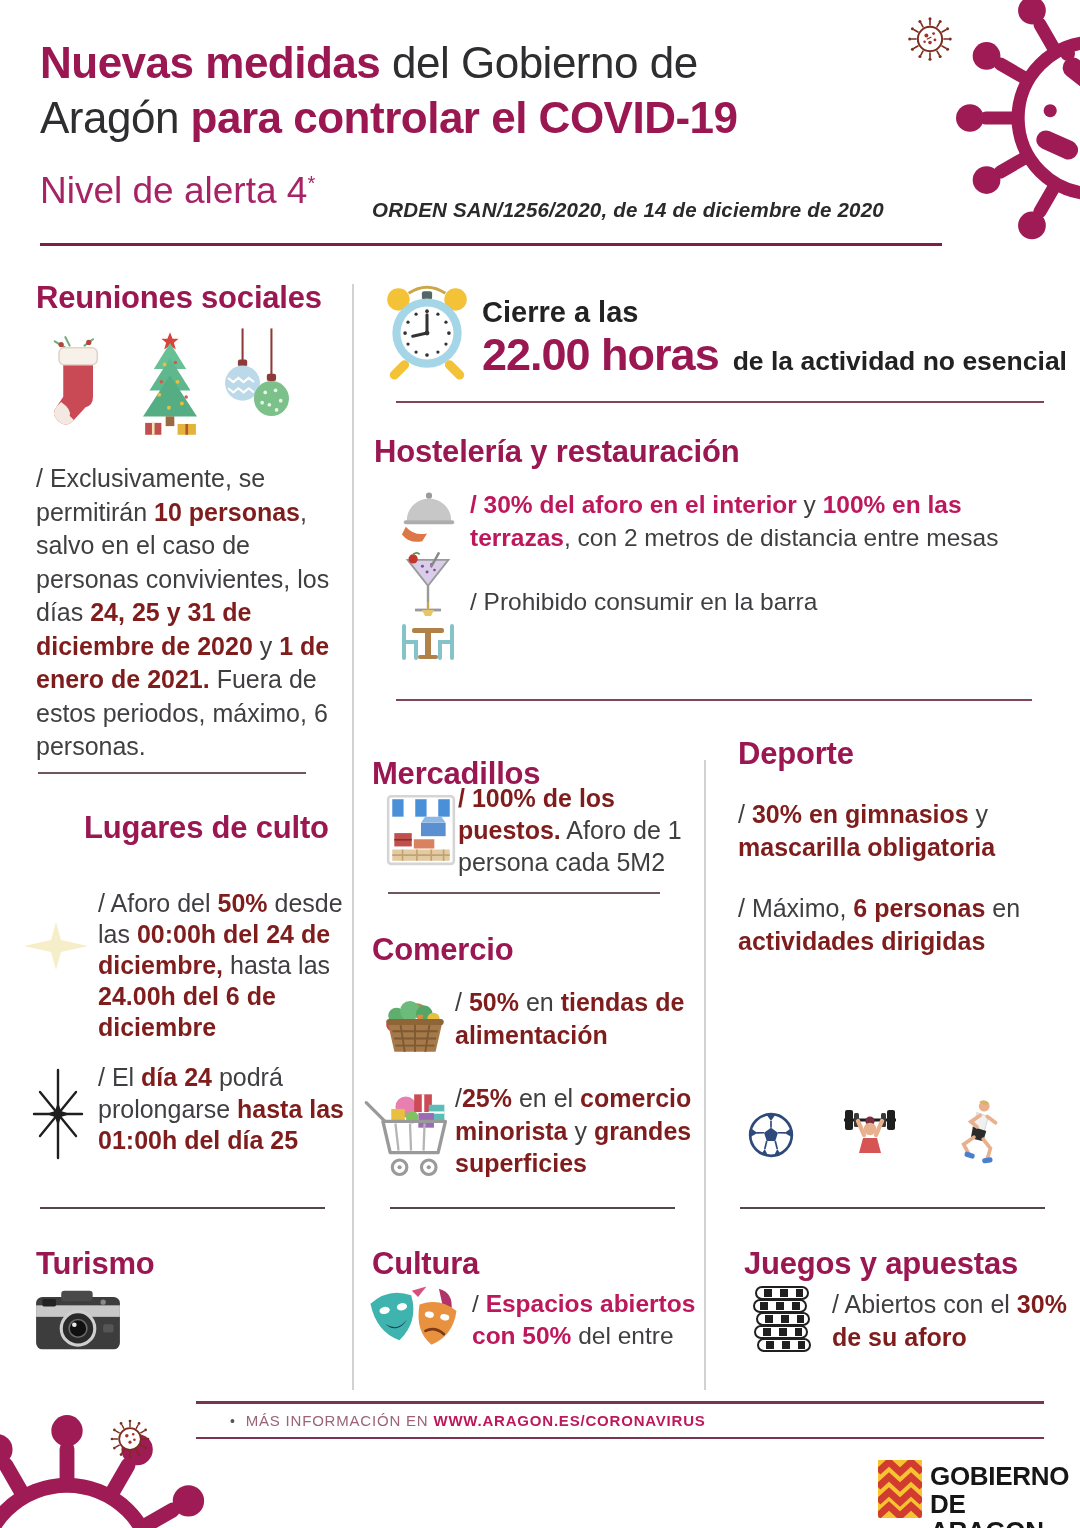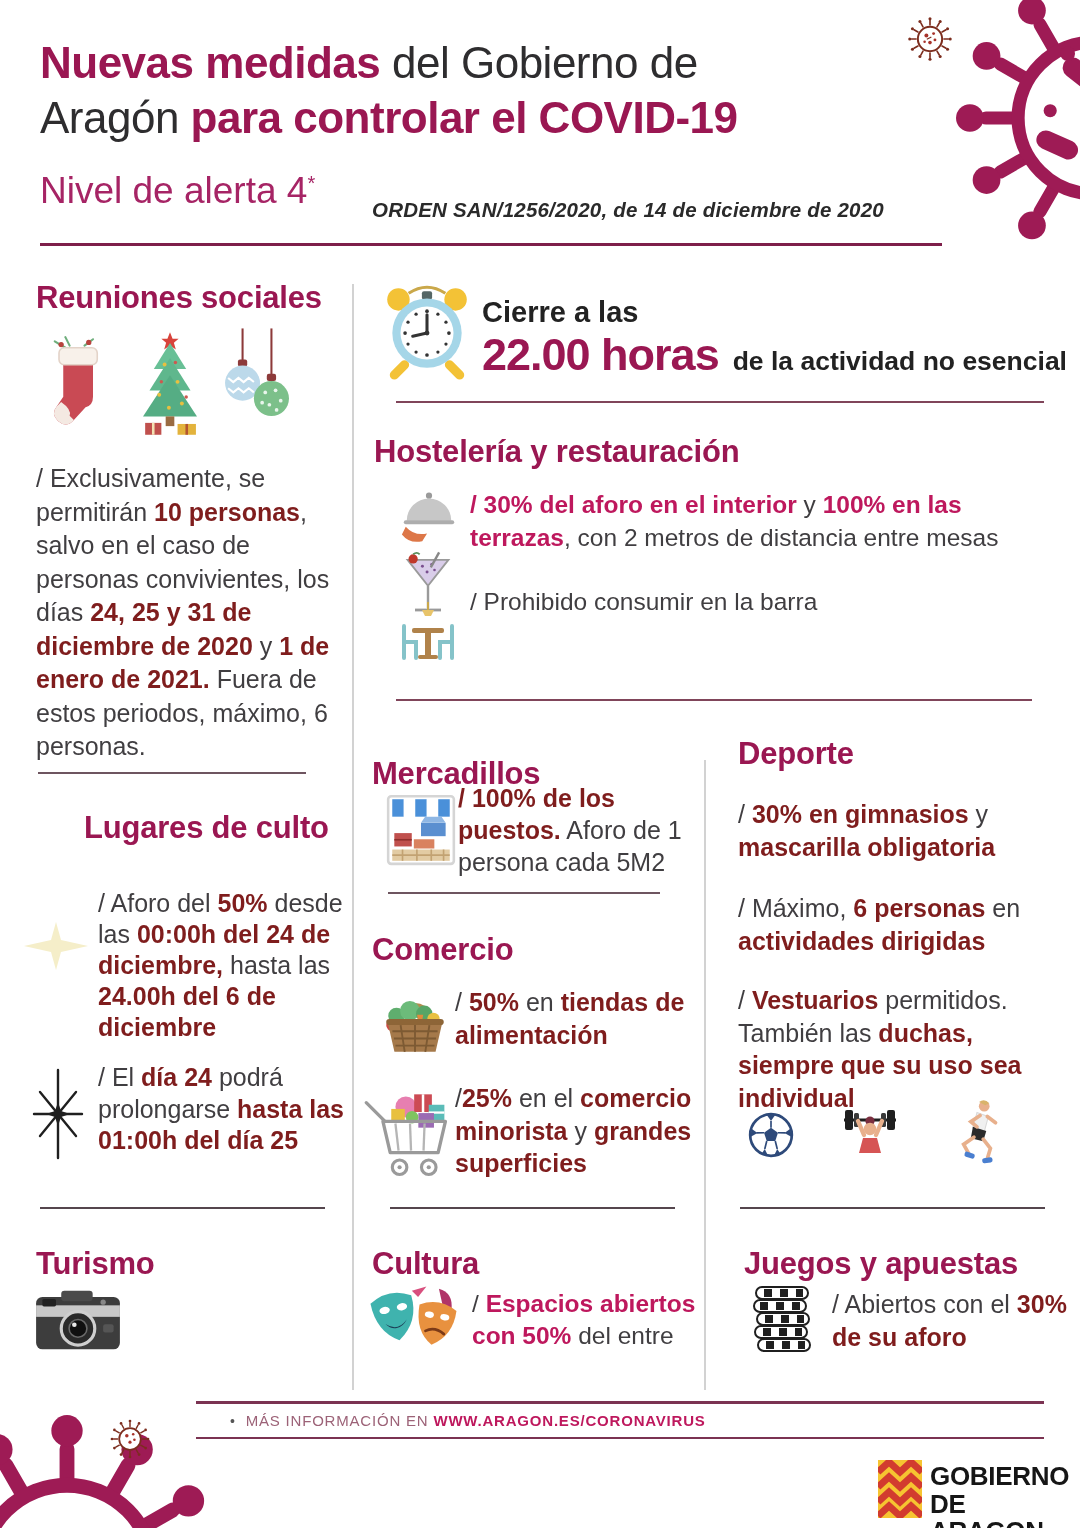--- a/index.html
+++ b/index.html
@@ -461,21 +461,20 @@
       <polygon points="44,10 58,6 50,16" fill="#d84f7e"></polygon>
     </svg>
   </div>
 
   <div class="abs rich-sm" style="left:472px;top:1288px;width:245px;line-height:1.3;"><span>/ </span><b>Espacios abiertos con 50%</b><span> del entre</span></div>
 
   <div class="abs h-section" style="left:738px;top:736px;">Deporte</div>
 
   <div class="abs rich" style="left:738px;top:798px;width:308px;line-height:1.3;"><span>/ </span><b>30% en gimnasios</b><span> y </span><b>mascarilla obligatoria</b></div>
   <div class="abs rich" style="left:738px;top:892px;width:308px;line-height:1.3;"><span>/ Máximo, </span><b>6 personas</b><span> en </span><b>actividades dirigidas</b></div>
-  <div class="abs rich" style="left:738px;top:984px;width:315px;line-height:1.3;"><span>/ </span><b>Vestuarios</b><span> permitidos. También las </span><b>duchas, siempre que su uso sea individual</b></div>
 
   <div class="abs" style="left:746px;top:1110px;width:50px;height:50px;">
     <svg width="50" height="50" viewBox="0 0 48 48">
       <circle cx="24" cy="24" r="20" fill="#fff" stroke="#2e4a7a" stroke-width="2.6"></circle>
       <polygon points="24,17 30.7,21.8 28.1,29.7 19.9,29.7 17.3,21.8" fill="#2e4a7a"></polygon>
       <g fill="#2e4a7a">
         <polygon points="20,4.8 28,4.8 24,10.5"></polygon>
         <polygon points="42.6,18 43.8,26 37,22"></polygon>
         <polygon points="5.4,18 4.2,26 11,22"></polygon>
         <polygon points="33,42 27,43.6 30,37.5"></polygon>

